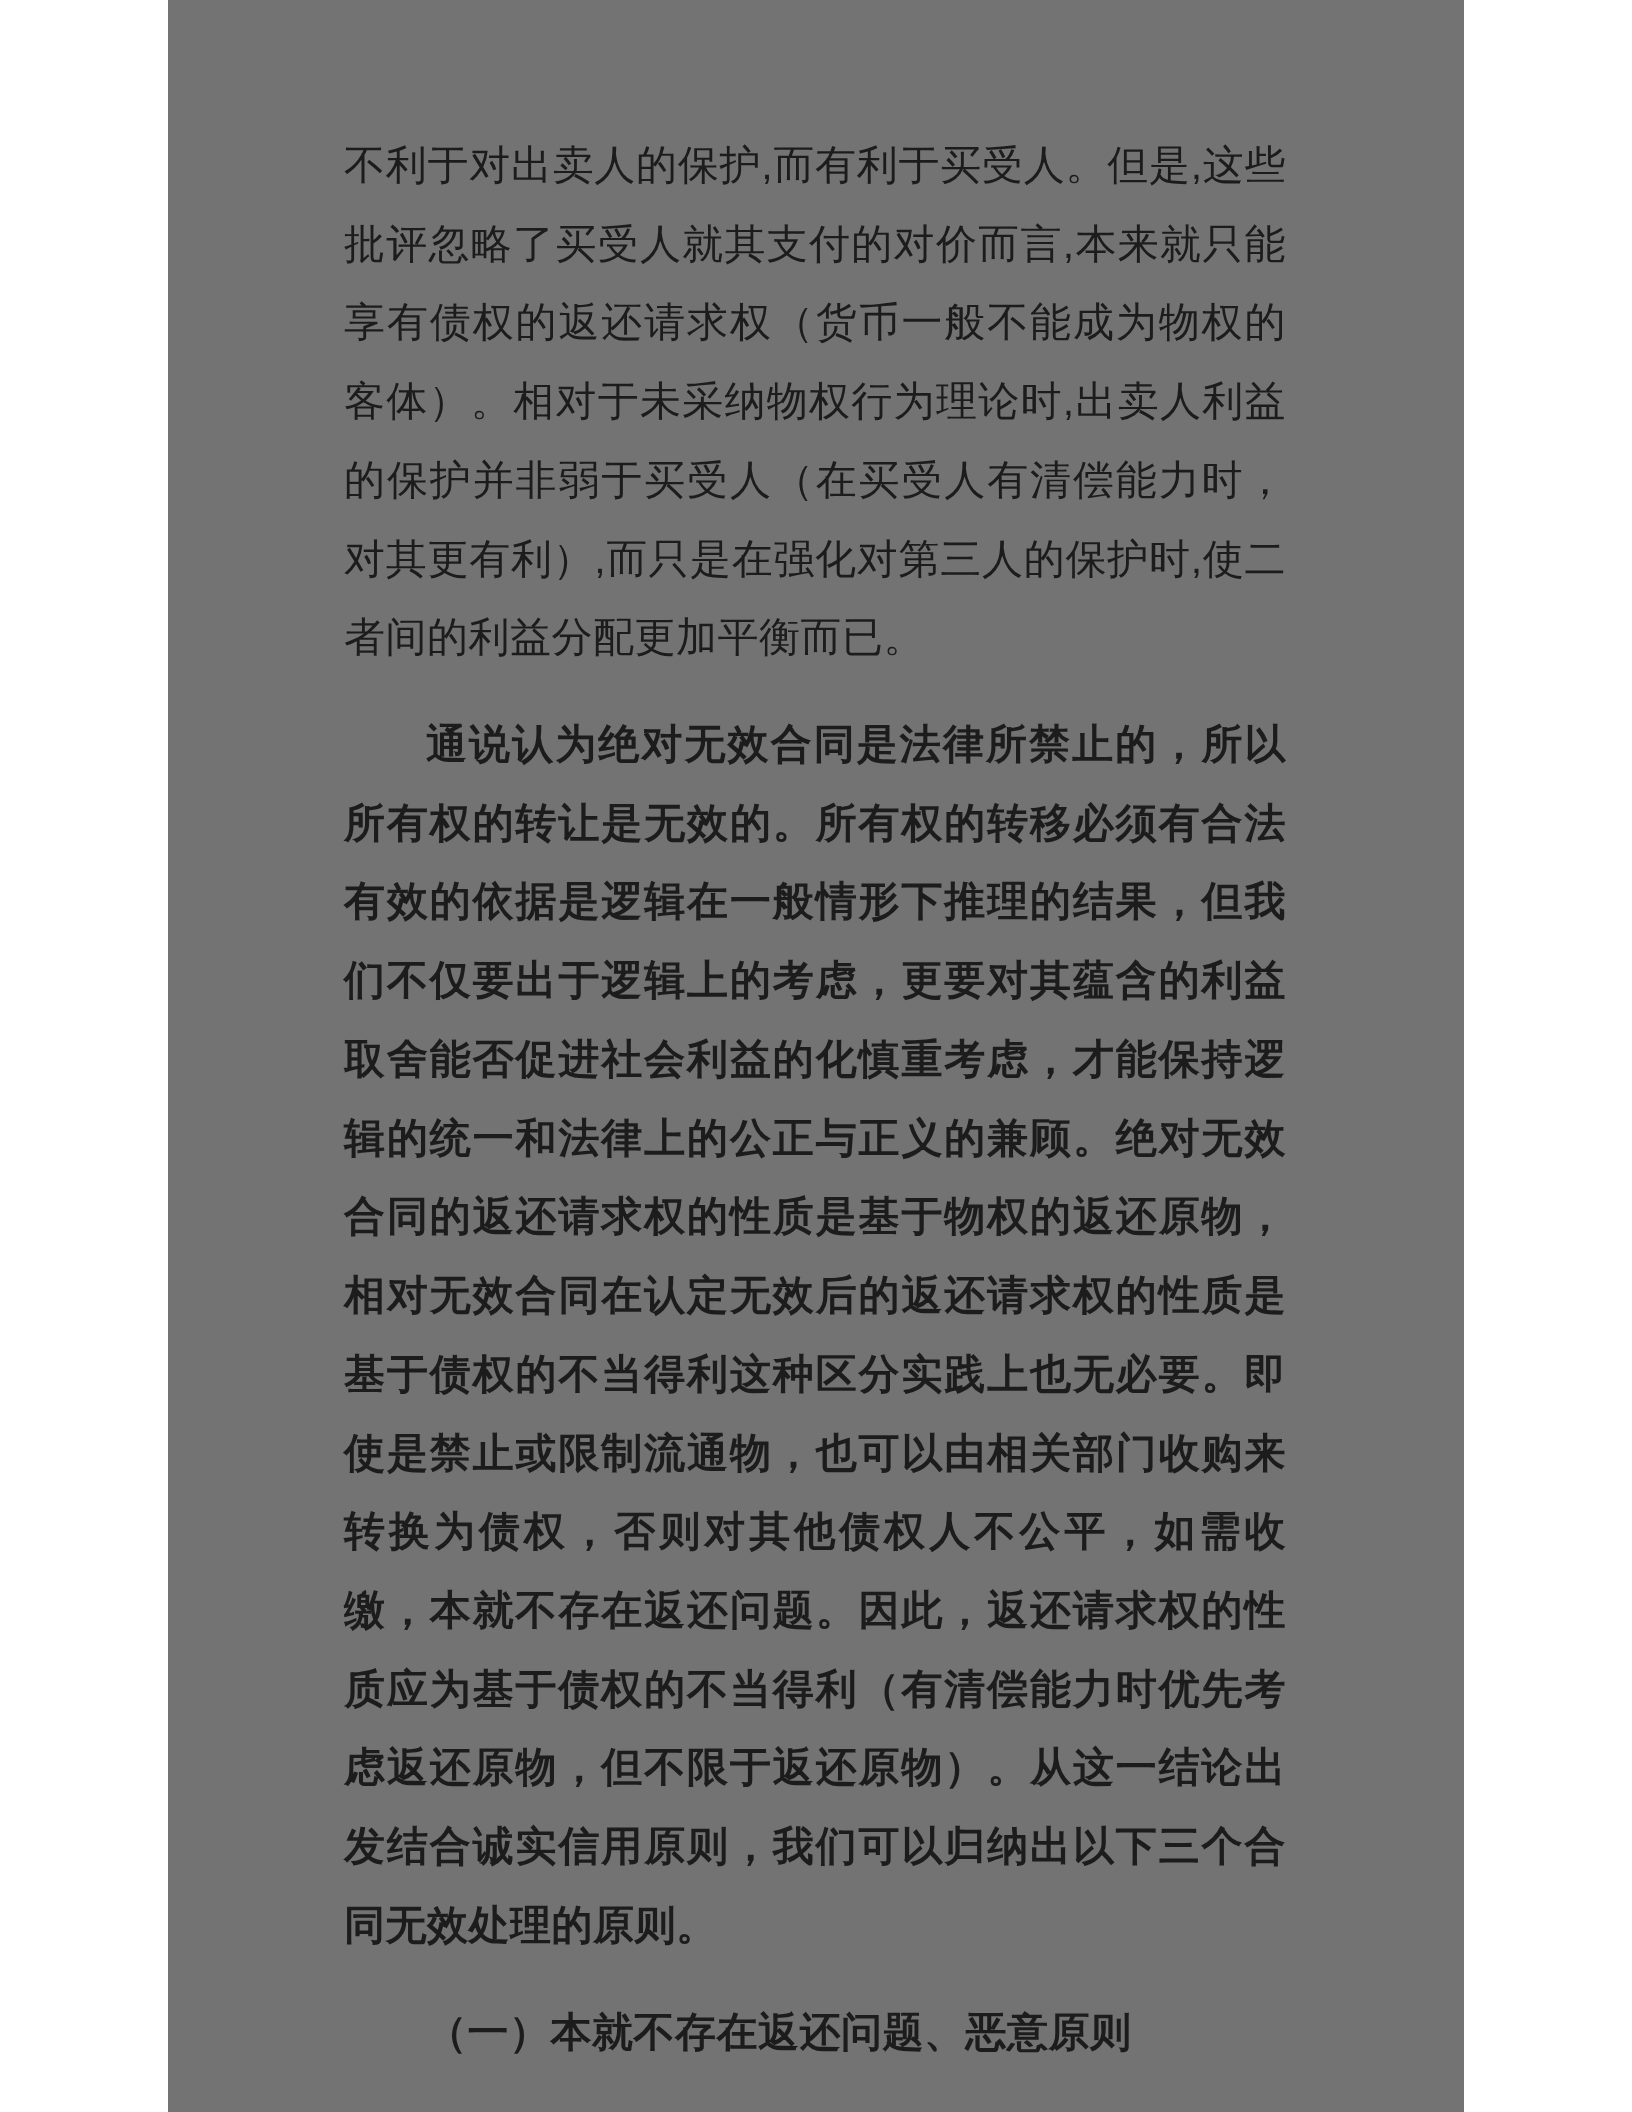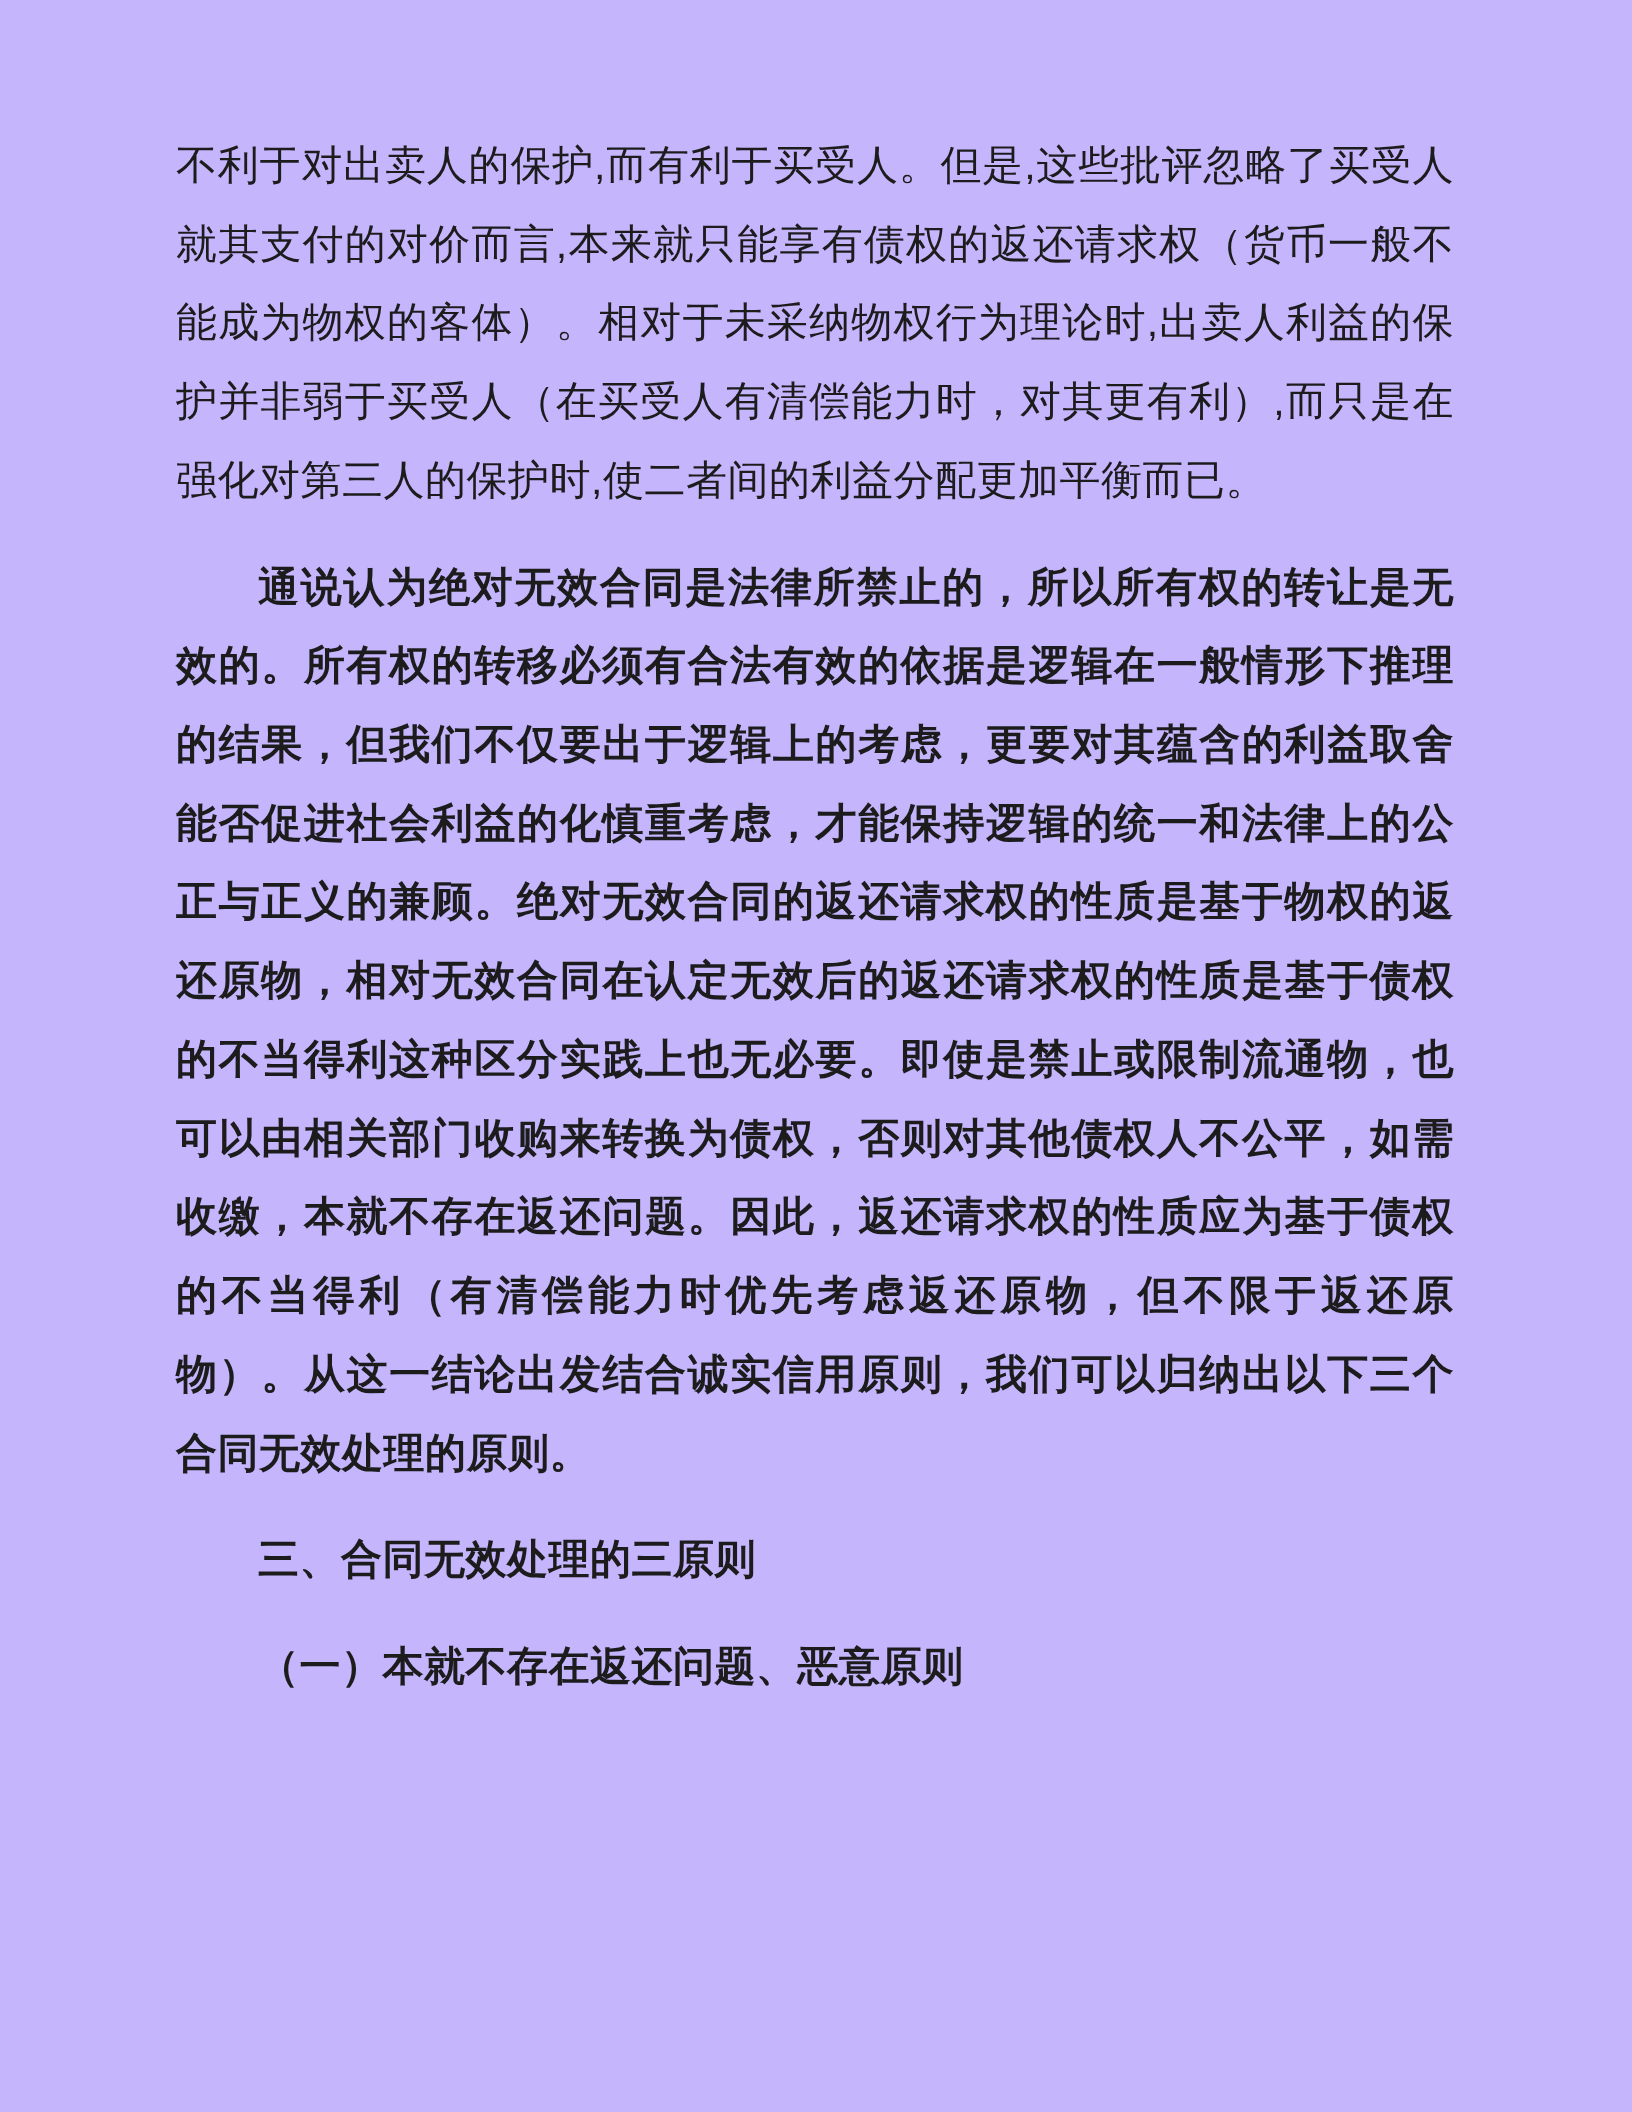--- a/index.html
+++ b/index.html
@@ -5,24 +5,24 @@
 <style>
   * { margin: 0; padding: 0; box-sizing: border-box; }
   html, body {
     background: #ffffff;
   }
   body {
     font-family: "Liberation Sans", "DejaVu Sans", sans-serif;
   }
   .page {
     position: relative;
-    width: 1632px;
+    width: 1296px;
     height: 2112px;
     margin: 0 auto;
-    background: #c4b5fd;
+    background: #737373;
     padding: 126px 178px 0 176px;
     overflow: hidden;
   }
   .para {
     font-size: 41px;
     line-height: 1.92;
     text-align: justify;
     color: #1c1c1c;
     font-weight: 500;
     letter-spacing: 0.5px;
@@ -44,18 +44,17 @@
 </style>
 </head>
 <body>
 
 <div class="page">
 
   <p class="para">不利于对出卖人的保护,而有利于买受人。但是,这些批评忽略了买受人就其支付的对价而言,本来就只能享有债权的返还请求权（货币一般不能成为物权的客体）。相对于未采纳物权行为理论时,出卖人利益的保护并非弱于买受人（在买受人有清偿能力时，对其更有利）,而只是在强化对第三人的保护时,使二者间的利益分配更加平衡而已。</p>
 
   <p class="para indent">通说认为绝对无效合同是法律所禁止的，所以所有权的转让是无效的。所有权的转移必须有合法有效的依据是逻辑在一般情形下推理的结果，但我们不仅要出于逻辑上的考虑，更要对其蕴含的利益取舍能否促进社会利益的化慎重考虑，才能保持逻辑的统一和法律上的公正与正义的兼顾。绝对无效合同的返还请求权的性质是基于物权的返还原物，相对无效合同在认定无效后的返还请求权的性质是基于债权的不当得利这种区分实践上也无必要。即使是禁止或限制流通物，也可以由相关部门收购来转换为债权，否则对其他债权人不公平，如需收缴，本就不存在返还问题。因此，返还请求权的性质应为基于债权的不当得利（有清偿能力时优先考虑返还原物，但不限于返还原物）。从这一结论出发结合诚实信用原则，我们可以归纳出以下三个合同无效处理的原则。</p>
 
-  <p class="heading">三、合同无效处理的三原则</p>
 
   <p class="heading">（一）本就不存在返还问题、恶意原则</p>
 
 
 </div>
 
 </body></html>

